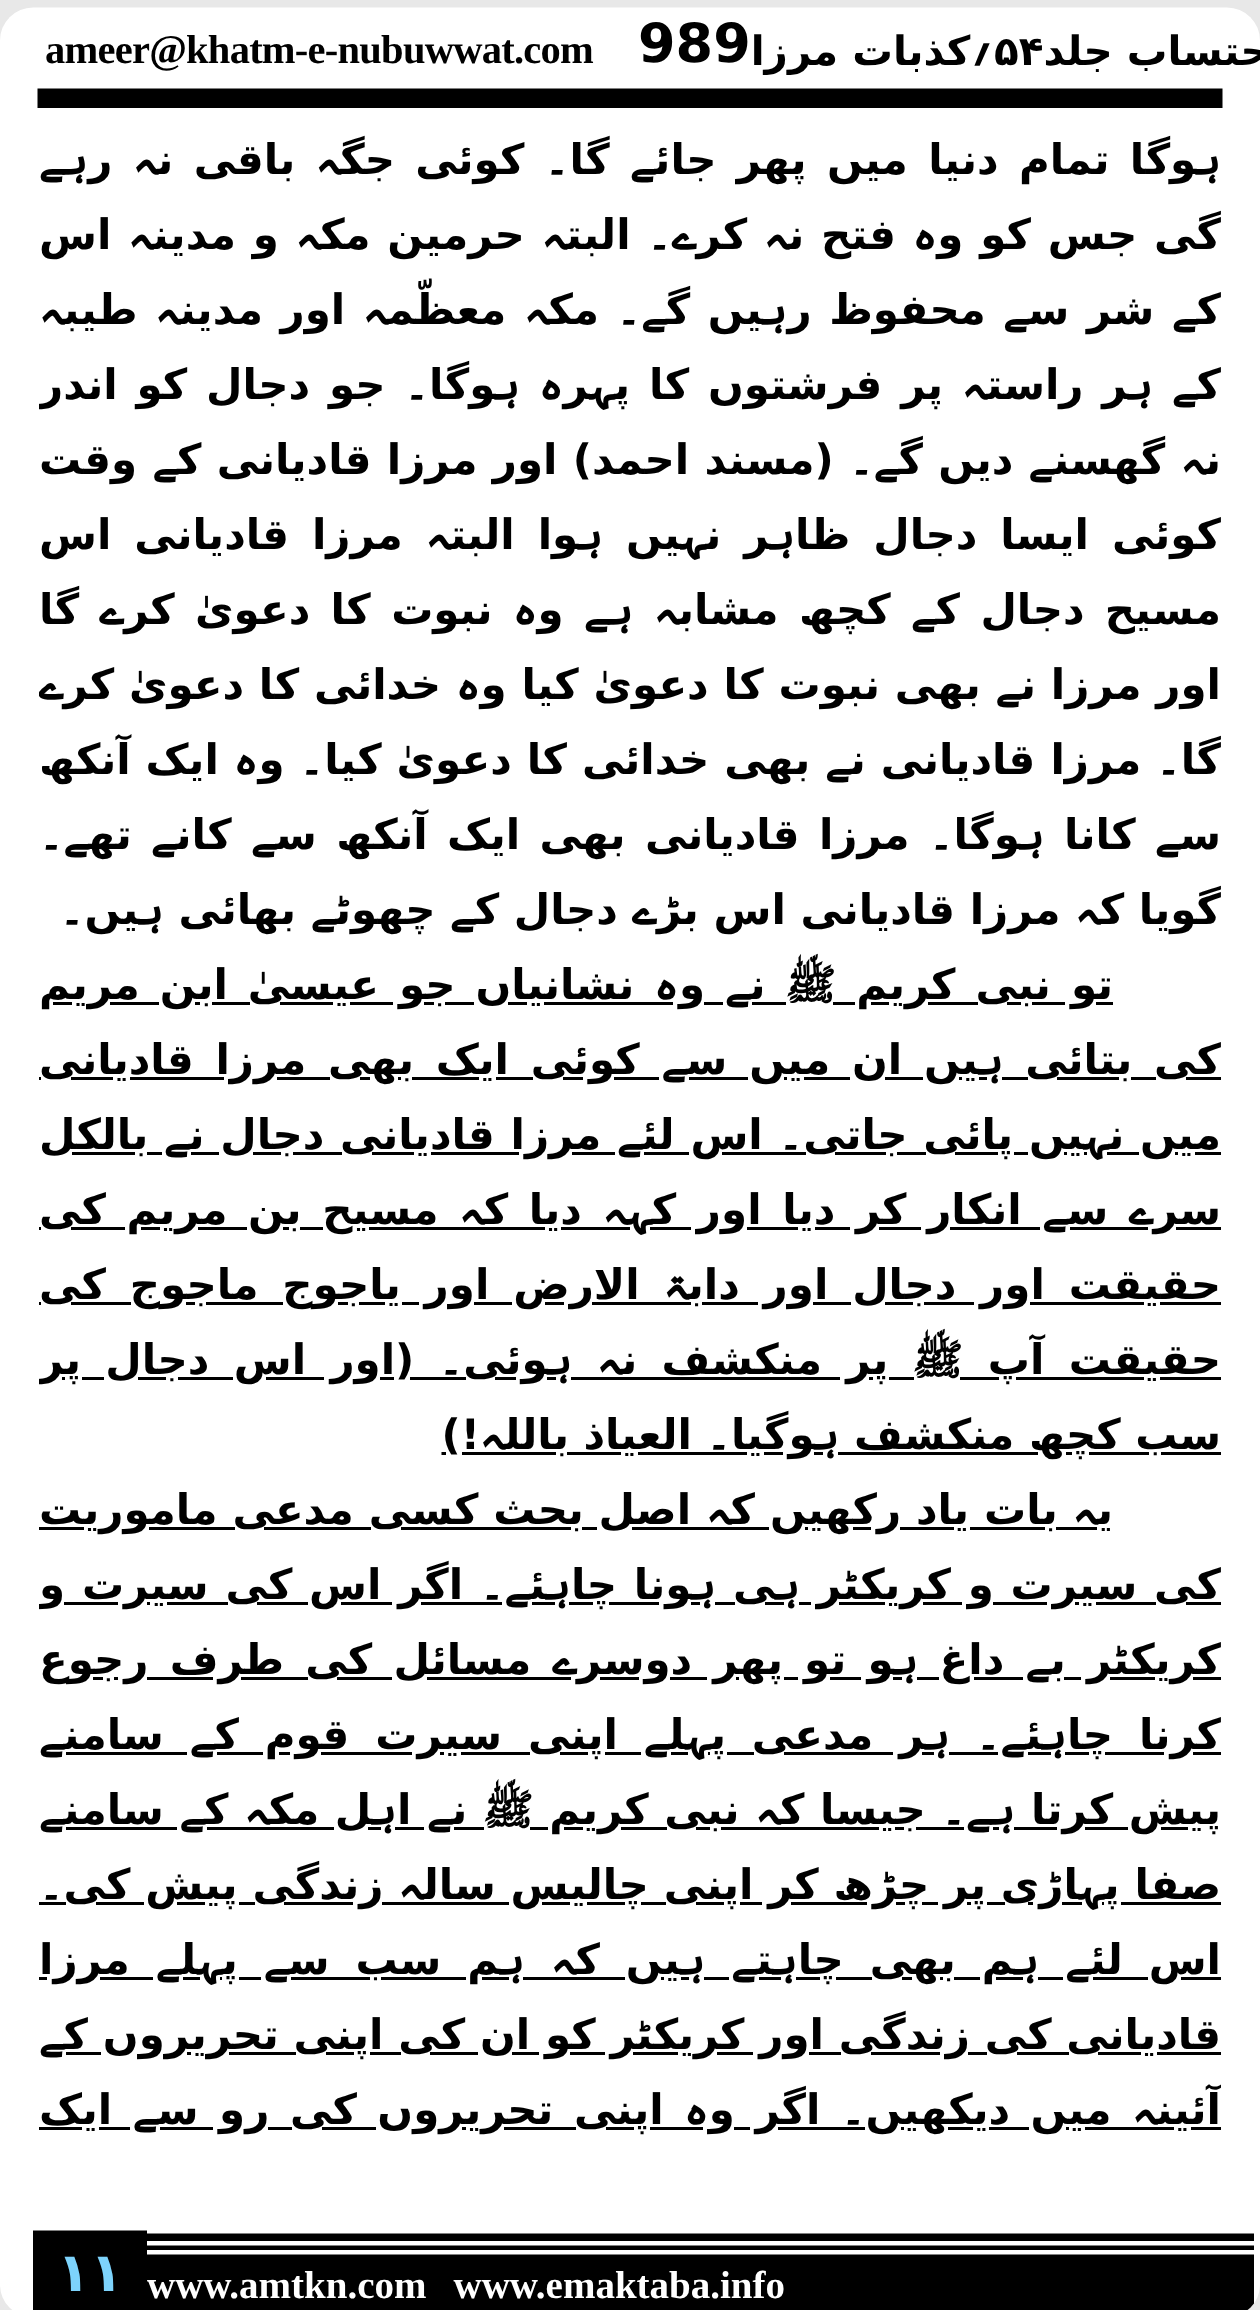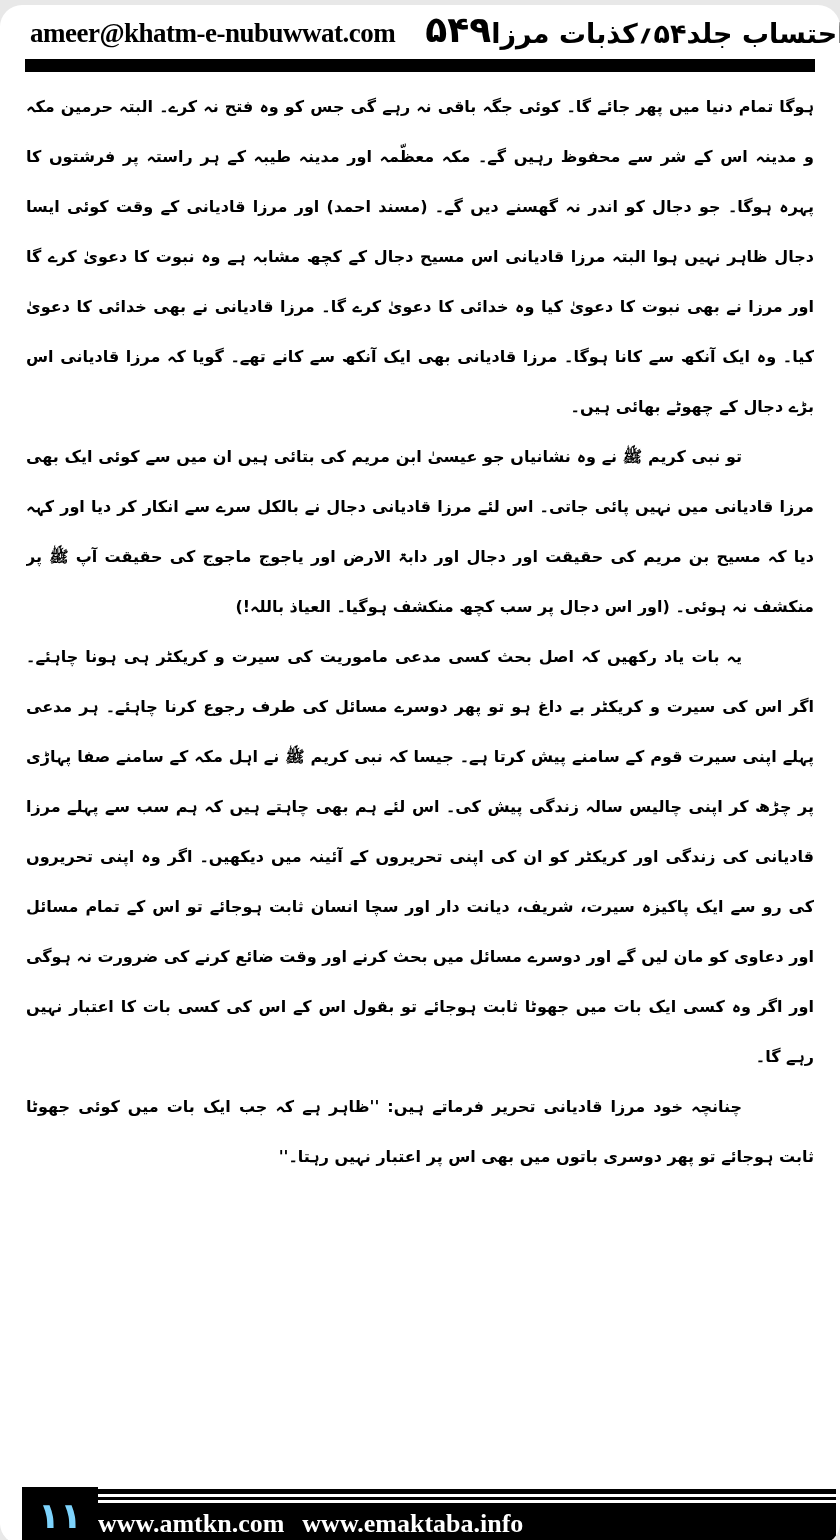--- a/index.html
+++ b/index.html
@@ -17,25 +17,25 @@
   .pageno{
     font-size:36px;font-weight:bold;margin-left:30px;margin-top:-8px;
     direction:rtl;
   }
   .spacer{flex:1;}
   .title{font-size:27px;font-weight:bold;direction:rtl;white-space:nowrap;}
   .rule{height:13px;background:#000;margin:9px 25px 0;}
   
   .body{
     margin:10px 26px 0;direction:rtl;font-weight:bold;
-    font-size:16px;line-height:50px;height:1350px;overflow:hidden;
+    font-size:28px;line-height:50px;height:1350px;overflow:hidden;
     text-align:justify;
   }
   .para{text-align:justify;text-justify:inter-word;}
-  .para.indent{text-indent:72px;}
+  .para.indent{text-indent:72px;text-decoration:underline;}
   
   .pagebox{
     position:absolute;left:22px;bottom:1px;width:76px;height:57px;
     background:#000;color:#7dd3fc;display:flex;align-items:center;
     justify-content:center;font-size:36px;font-weight:bold;direction:rtl;
   }
   .footerbar{position:absolute;left:98px;right:4px;bottom:1px;}
   .rule-a{height:5px;background:#000;}
   .rule-gap{height:3px;background:#fff;}
   .rule-b{height:3px;background:#000;}
@@ -46,21 +46,21 @@
     white-space:nowrap;
   }
 </style>
 </head>
 <body>
 
 <div class="page">
 
   <div class="header">
     <span class="email">ameer@khatm-e-nubuwwat.com</span>
-    <span class="pageno">۵۴۹</span>
+    <span class="pageno">989</span>
     <span class="spacer"></span>
     <span class="title" dir="rtl">احتساب جلد۵۴؍کذبات مرزا</span>
   </div>
 
   <div class="rule"></div>
 
   <div class="body">
 
   <div class="para">ہوگا تمام دنیا میں پھر جائے گا۔ کوئی جگہ باقی نہ رہے گی جس کو وہ فتح نہ کرے۔ البتہ حرمین مکہ و مدینہ اس کے شر سے محفوظ رہیں گے۔ مکہ معظّمہ اور مدینہ طیبہ کے ہر راستہ پر فرشتوں کا پہرہ ہوگا۔ جو دجال کو اندر نہ گھسنے دیں گے۔ (مسند احمد) اور مرزا قادیانی کے وقت کوئی ایسا دجال ظاہر نہیں ہوا البتہ مرزا قادیانی اس مسیح دجال کے کچھ مشابہ ہے وہ نبوت کا دعویٰ کرے گا اور مرزا نے بھی نبوت کا دعویٰ کیا وہ خدائی کا دعویٰ کرے گا۔ مرزا قادیانی نے بھی خدائی کا دعویٰ کیا۔ وہ ایک آنکھ سے کانا ہوگا۔ مرزا قادیانی بھی ایک آنکھ سے کانے تھے۔ گویا کہ مرزا قادیانی اس بڑے دجال کے چھوٹے بھائی ہیں۔</div>
       <div class="para indent">تو نبی کریم ﷺ نے وہ نشانیاں جو عیسیٰ ابن مریم کی بتائی ہیں ان میں سے کوئی ایک بھی مرزا قادیانی میں نہیں پائی جاتی۔ اس لئے مرزا قادیانی دجال نے بالکل سرے سے انکار کر دیا اور کہہ دیا کہ مسیح بن مریم کی حقیقت اور دجال اور دابۃ الارض اور یاجوج ماجوج کی حقیقت آپ ﷺ پر منکشف نہ ہوئی۔ (اور اس دجال پر سب کچھ منکشف ہوگیا۔ العیاذ باللہ!)</div>

